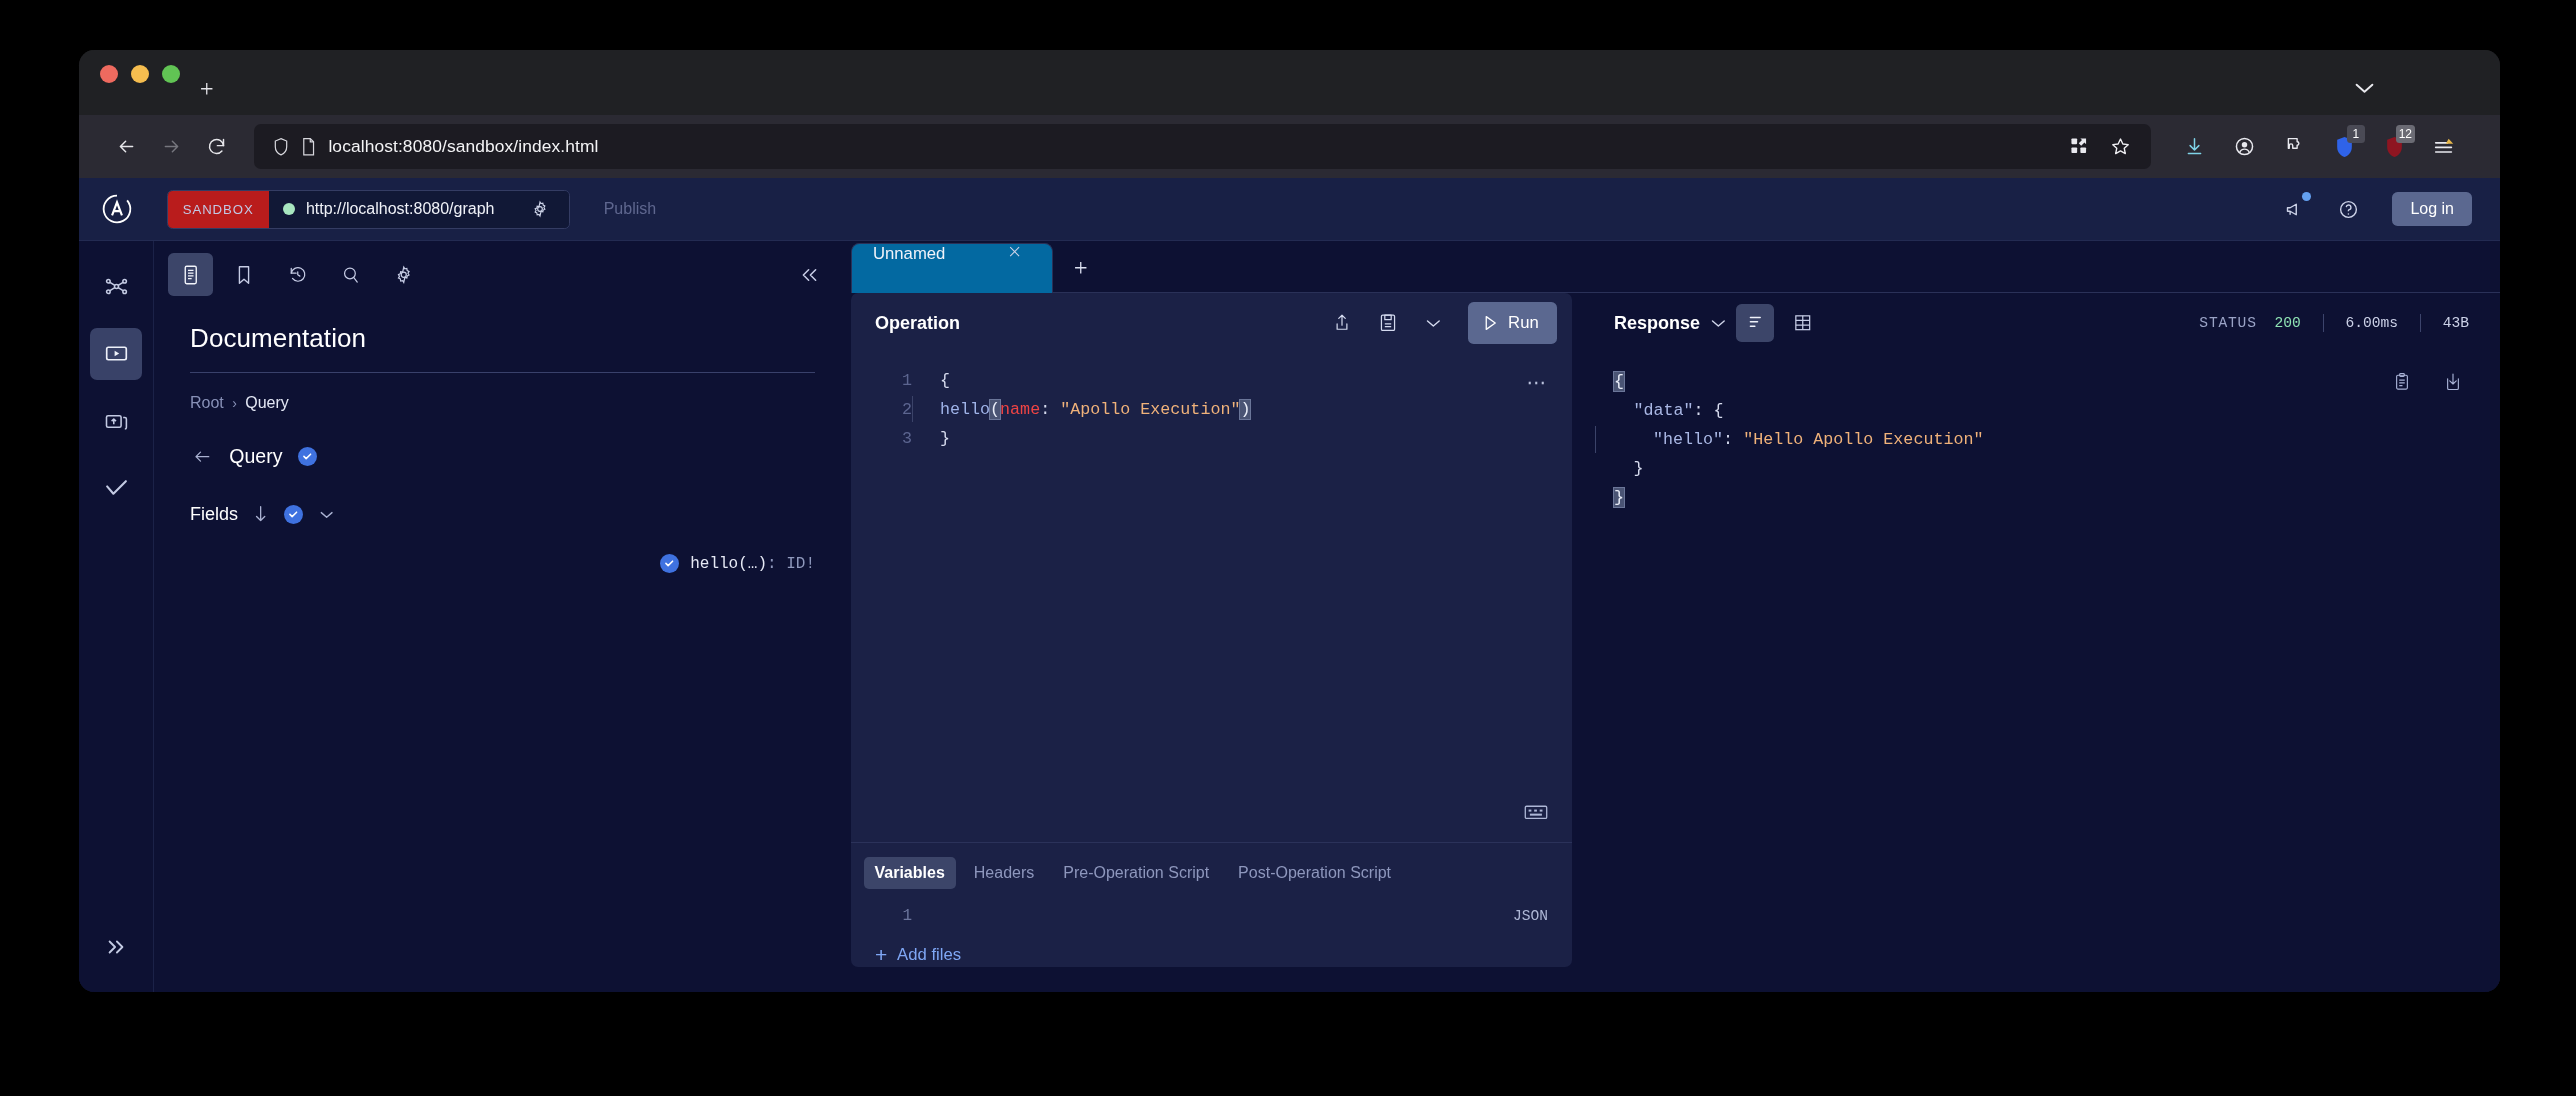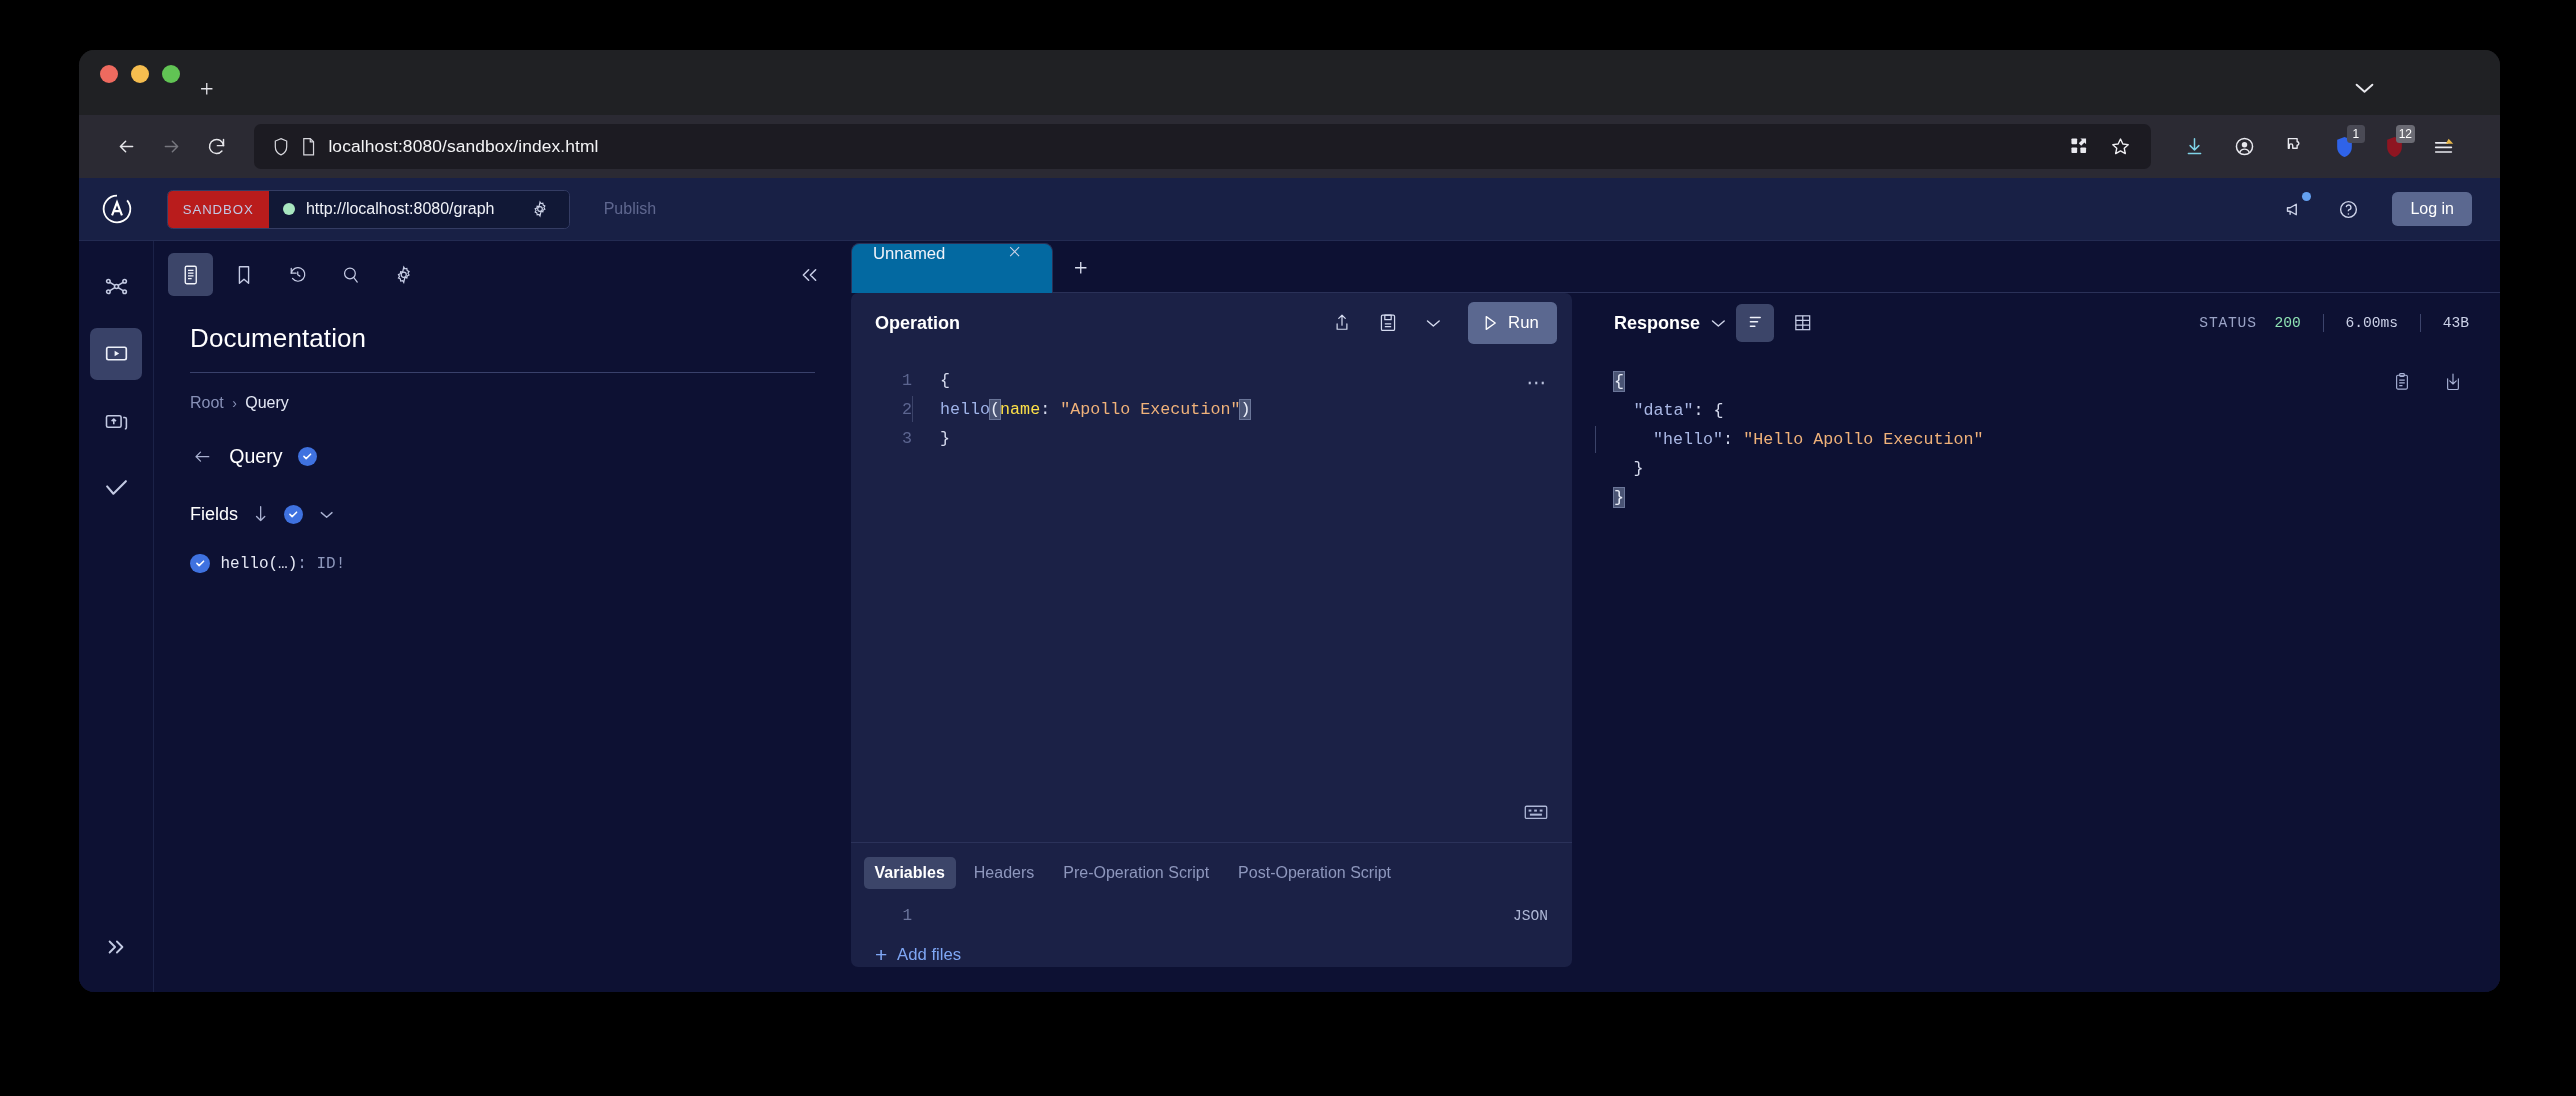--- a/index.html
+++ b/index.html
@@ -216,21 +216,21 @@
   #type-name { color: #ffffff; font-size: 19.5px; }
   .check-badge {
     width: 19.5px; height: 19.5px; border-radius: 50%;
     background: #3f72e0; display: flex; align-items: center; justify-content: center;
     flex: none;
   }
   #fields-row { display: flex; align-items: center; gap: 15.3px; margin-top: 36px; }
   #fields-label { color: #ffffff; font-size: 18px; }
   .tiny-icn { color: #aab2d2; display: flex; align-items: center; justify-content: center; }
   #field-list { margin-top: 29px; }
-  .field-item { display: flex; align-items: center; gap: 11px; }
+  .field-item { display: flex; align-items: center; gap: 11px; justify-content: flex-end; }
   .field-sig {
     font-family: "Liberation Mono", monospace; font-size: 16px; color: #e6e9f5;
   }
   .field-sig .ftype { color: #8f99bd; }
 
   
   #workspace { flex: 1; display: flex; flex-direction: column; min-width: 0; position: relative; background: #0d1133; }
 
   #op-tabbar {
     height: 52px; display: flex; align-items: flex-end;
@@ -276,21 +276,21 @@
   }
 
   #op-editor { flex: 1; position: relative; padding: 12.5px 0 0 0; overflow: hidden; }
   .code { font-family: "Liberation Mono", monospace; font-size: 16.7px; line-height: 29px; }
   .cline { display: flex; align-items: flex-start; padding-left: 21px; position: relative; }
   .lnum { width: 40px; text-align: right; color: #5c6590; flex: none; user-select: none; }
   .ctext { padding-left: 28px; white-space: pre; position: relative; }
   .indent-guide { position: absolute; left: 0; top: 1.4px; bottom: 1.4px; width: 0.7px; background: #3b4369; }
   .tok-punc { color: #d6dbee; }
   .tok-field { color: #9fb3e8; }
-  .tok-arg { color: #fde047; margin-top: 24px; }
+  .tok-arg { color: #ef4444; margin-top: 24px; }
   .tok-str { color: #f0b27a; }
   .tok-bracket-hl { background: #4a5474; outline: 0.7px solid #6b7699; color: #e9edf8; }
   #op-more { position: absolute; right: 24px; top: 18px; color: #b9c1dc; font-size: 19.5px; letter-spacing: 2.1px; }
   #kbd-icon { position: absolute; right: 24px; bottom: 21px; color: #aeb7d6; }
 
   #op-bottom { flex: none; border-top: 0.7px solid #2b325a; padding: 14px 0 0 0; }
   #var-tabs { display: flex; align-items: center; gap: 7px; padding: 0 14px 0 12.5px; }
   .var-tab { font-size: 16px; color: #8e97bd; padding: 7px 11px; border-radius: 4.9px; }
   .var-tab.active { color: #ffffff; background: #3c4569; font-weight: bold; }
   #var-editor { display: flex; align-items: center; padding: 18px 24px 0 21px; }

